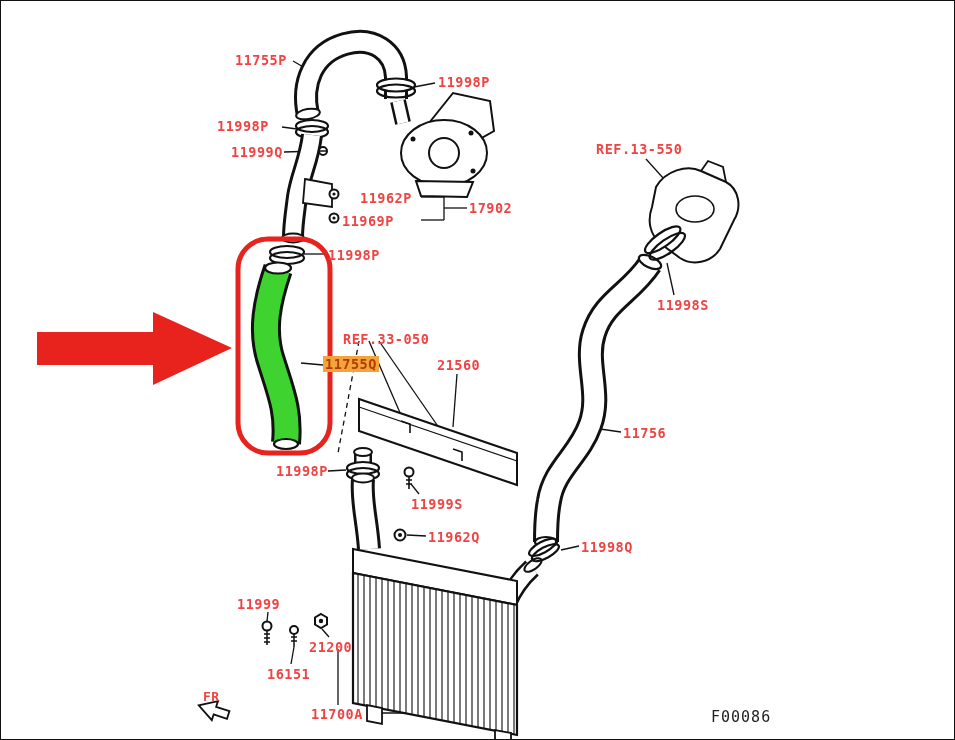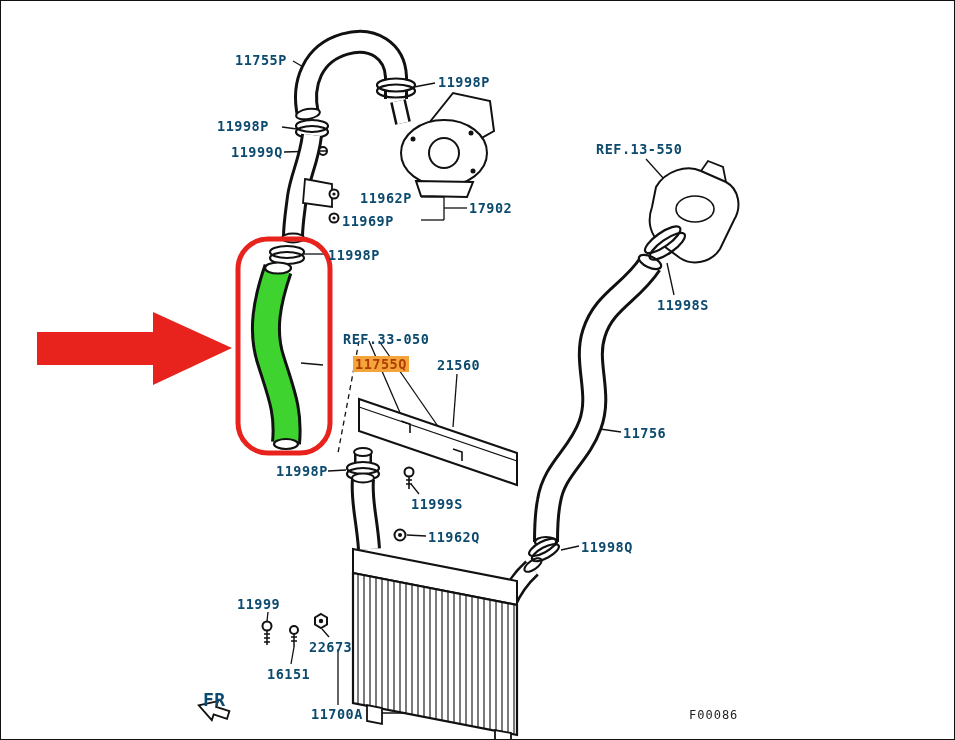--- a/index.html
+++ b/index.html
@@ -3,26 +3,26 @@
 <meta charset="utf-8">
 <style>
   html,body{margin:0;padding:0;background:#fff;}
   .stage{
     position:relative;width:953px;height:738px;background:#fff;
     border:1px solid #111;overflow:hidden;
     font-family:"DejaVu Sans Mono", monospace;
   }
   svg{position:absolute;left:0;top:0;}
   .lbl{
-    position:absolute;white-space:nowrap;color:#0c4a6e;
+    position:absolute;white-space:nowrap;color:#ef4444;
     font:700 13.5px "DejaVu Sans Mono", monospace;letter-spacing:.5px;
   }
-  .lbl.hl{background:#f3a53c;color:#b13d00;padding:0 2px;margin-left:30px;}
-  .lbl.fcode{font-size:12px;font-weight:400;letter-spacing:1px;color:#222;}
-  .lbl.fr{font-size:18px;}
+  .lbl.hl{background:#f3a53c;color:#b13d00;padding:0 2px;}
+  .lbl.fcode{font-size:15px;font-weight:400;letter-spacing:1px;color:#222;margin-left:22px;}
+  .lbl.fr{font-size:13px;}
 </style>
 </head>
 <body>
 
 <div class="stage">
 
 <svg viewBox="0 0 955 740" width="955" height="740">
   <defs>
     <pattern id="fins" width="6" height="8" patternUnits="userSpaceOnUse">
       <rect width="6" height="8" fill="#ffffff"></rect>
@@ -217,19 +217,19 @@
 <div class="lbl" style="left:656px;top:296px">11998S</div>
 <div class="lbl" style="left:342px;top:330px">REF.33-050</div>
 <div class="lbl hl" style="left:322px;top:355px">11755Q</div>
 <div class="lbl" style="left:436px;top:356px">21560</div>
 <div class="lbl" style="left:622px;top:424px">11756</div>
 <div class="lbl" style="left:275px;top:462px">11998P</div>
 <div class="lbl" style="left:410px;top:495px">11999S</div>
 <div class="lbl" style="left:427px;top:528px">11962Q</div>
 <div class="lbl" style="left:580px;top:538px">11998Q</div>
 <div class="lbl" style="left:236px;top:595px">11999</div>
-<div class="lbl" style="left:308px;top:638px">22673</div>
+<div class="lbl" style="left:308px;top:638px">21200</div>
 <div class="lbl" style="left:266px;top:665px">16151</div>
 <div class="lbl" style="left:310px;top:705px">11700A</div>
 <div class="lbl fr" style="left:202px;top:688px">FR</div>
 <div class="lbl fcode" style="left:688px;top:707px">F00086</div>
 
 </div>
 
 </body></html>

